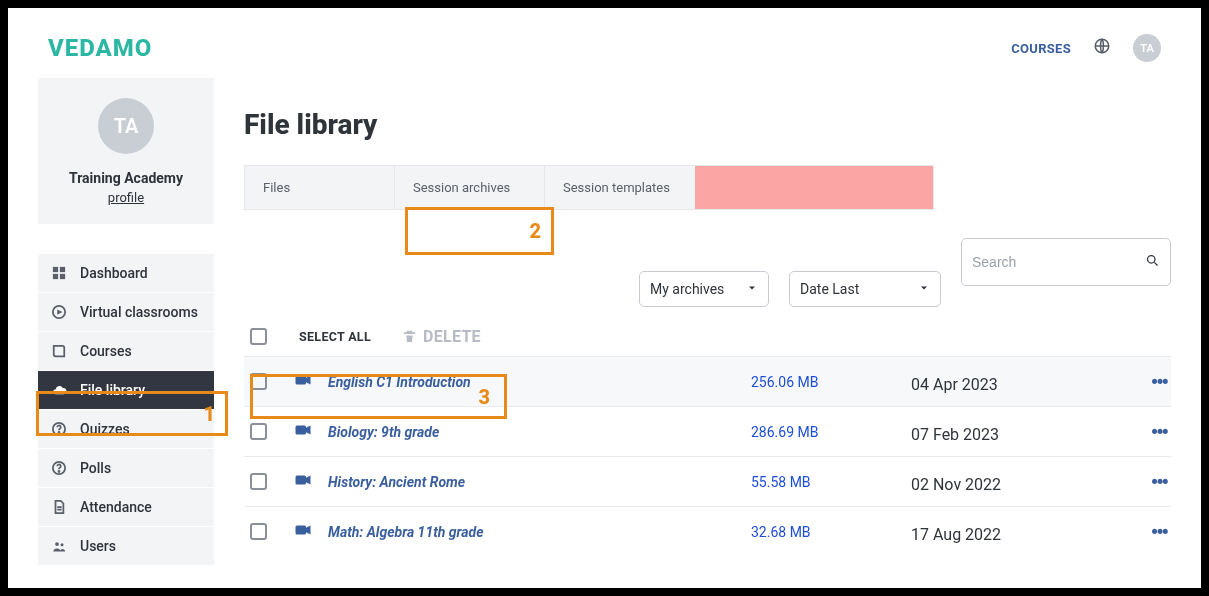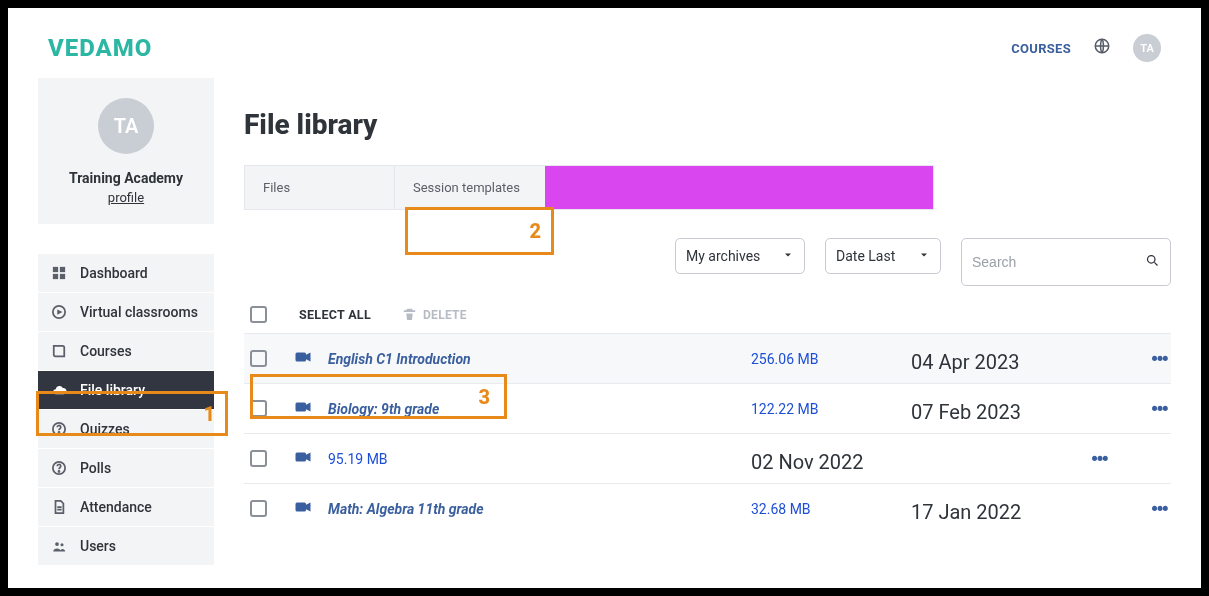--- a/index.html
+++ b/index.html
@@ -98,21 +98,21 @@
   }
   
   .main {
     flex: 1;
     padding: 30px 30px 0 30px;
   }
   .page-title {
     font-size: 28px; font-weight: 800; color: #2f333a; margin-bottom: 24px;
   }
   .tabs {
-    display: flex; background: #d946ef; border: 1px solid #e5e7eb; width: 690px;
+    display: flex; background: #fca5a5; border: 1px solid #e5e7eb; width: 690px;
     position: relative;
   }
   .tab {
     padding: 14px 18px;
     font-size: 13px;
     color: #5a5f69;
     background: #f3f4f6;
     border-right: 1px solid #e5e7eb;
     min-width: 150px;
   }
@@ -120,54 +120,55 @@
   
   .controls {
     display: flex; justify-content: flex-end; gap: 20px;
     margin-top: 28px; margin-bottom: 14px;
   }
   .select {
     border: 1px solid #c7cbd1; border-radius: 5px; height: 36px;
     display: flex; align-items: center; justify-content: space-between;
     padding: 0 10px; font-size: 14px; color: #2f333a;
     width: 130px;
-  }
-  .select.sort { width: 116px; }
+    margin-top: 33px;
+  }
+  .select.sort { width: 152px; }
   .search {
     border: 1px solid #c7cbd1; border-radius: 5px; height: 48px;
     display: flex; align-items: center; justify-content: space-between;
     padding: 0 10px; width: 210px;
   }
   .search input {
     border: none; outline: none; font-size: 14px; width: 100%; color: #2f333a;
   }
   .search input::placeholder { color: #9aa0aa; }
   
   .bulkbar {
     display: flex; align-items: center; gap: 32px;
     padding: 6px 0 10px 6px;
   }
   .cb {
     width: 17px; height: 17px; border: 2px solid #8a8f98; border-radius: 3px;
     display: inline-block;
   }
   .bulk-sel { font-size: 12.5px; font-weight: 700; color: #2f333a; letter-spacing: 0.3px; }
-  .bulk-del { font-size: 12px; font-weight: 700; color: #b7bcc4; letter-spacing: 0.3px; display: flex; align-items: center; gap: 7px; }
+  .bulk-del { font-size: 16px; font-weight: 700; color: #b7bcc4; letter-spacing: 0.3px; display: flex; align-items: center; gap: 7px; }
   
   .row {
     display: grid;
     grid-template-columns: 44px 34px 1fr 160px 200px 60px;
     align-items: center;
     border-top: 1px solid #e8eaee;
     height: 50px;
     padding-left: 6px;
   }
   .row .name { color: #3a5f9e; font-weight: 700; font-size: 14px; font-style: italic; }
   .row .size { color: #1d4ed8; font-size: 14px; }
-  .row .date { color: #2f333a; font-size: 20px; margin-top: 6px; }
+  .row .date { color: #2f333a; font-size: 16px; margin-top: 6px; }
   .row .cam { color: #3a5f9e; }
   .row .menu { color: #3a5f9e; font-weight: 900; font-size: 20px; letter-spacing: -2px; text-align: right; padding-right: 4px;}
   .row.first { background: #f7f8fa; position: relative; }
   
   .hl-1 { left: 28px; top: 383px; width: 192px; height: 45px; }
   .hl-1-num { position: absolute; right: 10px; top: 50%; transform: translateY(-50%); }
   .hl-2 { left: 397px; top: 199px; width: 149px; height: 48px; display:flex; align-items:center; justify-content:flex-end; padding-right:10px;}
   .hl-3 { left: 242px; top: 366px; width: 257px; height: 45px; display:flex; align-items:center; justify-content:flex-end; padding-right:14px;}
 </style>
 </head>
@@ -274,20 +275,21 @@
           <span>Users</span>
         </div>
       </nav>
     </aside>
 
     <main class="main">
       <h1 class="page-title">File library</h1>
 
       <div class="tabs">
         <div class="tab">Files</div>
+        <div class="tab">Session archives</div>
         <div class="tab">Session templates</div>
       </div>
 
       <div class="controls">
         <div class="select">
           <span>My archives</span>
           <span><svg width="12" height="12" viewBox="0 0 16 16" fill="currentColor">
                 <path d="M4 6l4 4 4-4z"></path>
               </svg></span>
         </div>
@@ -328,43 +330,44 @@
         <span class="date">04 Apr 2023</span>
         <span class="menu">•••</span>
       </div>
       <div class="row">
         <span class="cb"></span>
         <span class="cam"><svg width="18" height="18" viewBox="0 0 24 24" fill="currentColor">
               <rect x="2" y="6" width="14" height="12" rx="2"></rect>
               <polygon points="16,9 22,6 22,18 16,15"></polygon>
             </svg></span>
         <a class="name">Biology: 9th grade</a>
-        <span class="size">122.22 MB</span>
+        <span class="size">286.69 MB</span>
         <span class="date">07 Feb 2023</span>
         <span class="menu">•••</span>
       </div>
       <div class="row">
         <span class="cb"></span>
         <span class="cam"><svg width="18" height="18" viewBox="0 0 24 24" fill="currentColor">
               <rect x="2" y="6" width="14" height="12" rx="2"></rect>
               <polygon points="16,9 22,6 22,18 16,15"></polygon>
             </svg></span>
-        <span class="size">95.19 MB</span>
+        <a class="name">History: Ancient Rome</a>
+        <span class="size">55.58 MB</span>
         <span class="date">02 Nov 2022</span>
         <span class="menu">•••</span>
       </div>
       <div class="row">
         <span class="cb"></span>
         <span class="cam"><svg width="18" height="18" viewBox="0 0 24 24" fill="currentColor">
               <rect x="2" y="6" width="14" height="12" rx="2"></rect>
               <polygon points="16,9 22,6 22,18 16,15"></polygon>
             </svg></span>
         <a class="name">Math: Algebra 11th grade</a>
         <span class="size">32.68 MB</span>
-        <span class="date">17 Jan 2022</span>
+        <span class="date">17 Aug 2022</span>
         <span class="menu">•••</span>
       </div>
     </main>
   </div>
 
   <div class="hl-box hl-1">
     <span class="hl-num hl-1-num">1</span>
   </div>
   <div class="hl-box hl-2">
     <span class="hl-num">2</span>

